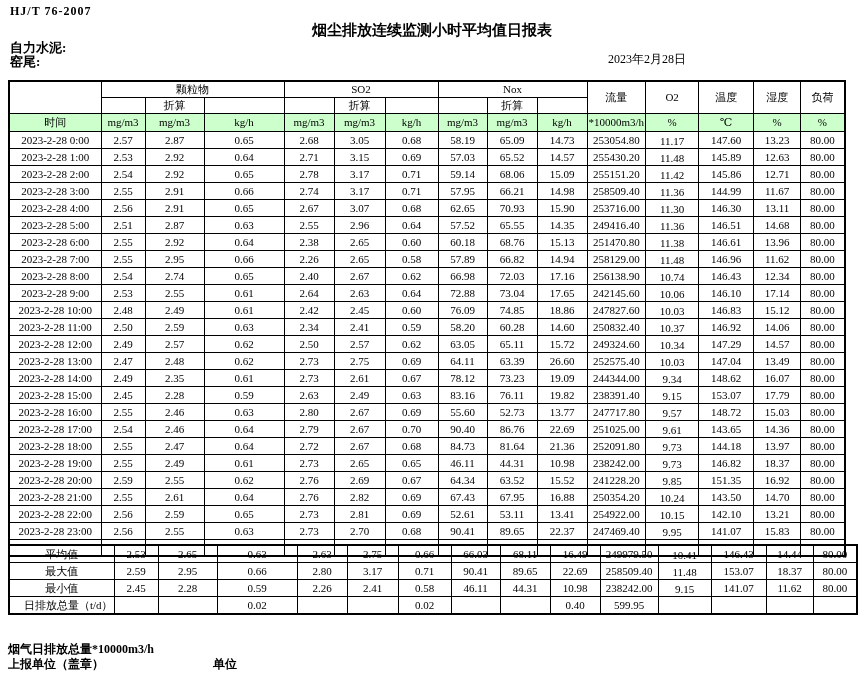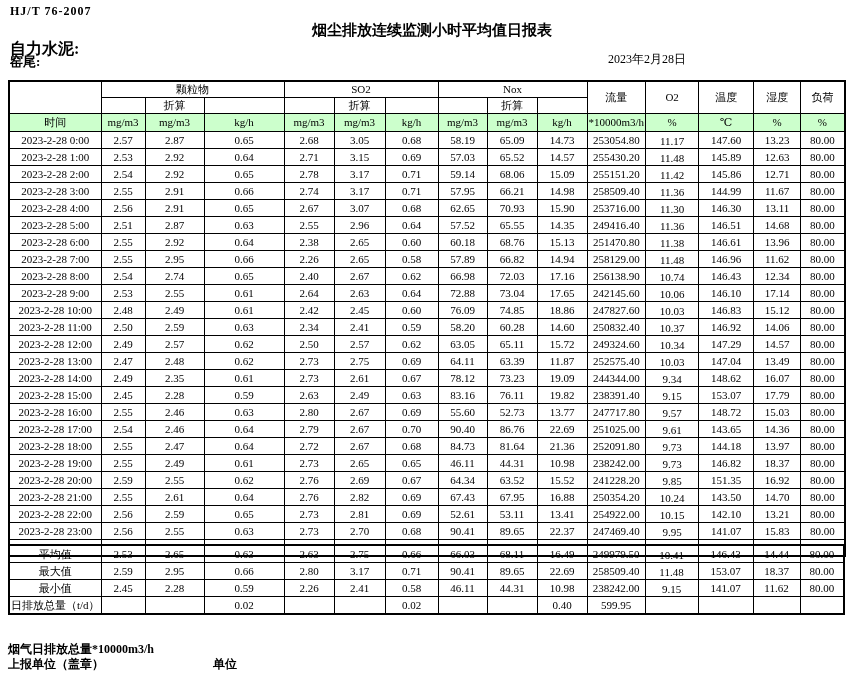--- a/index.html
+++ b/index.html
@@ -4,35 +4,35 @@
 <style>
   html,body{margin:0;padding:0;}
   body{
     width:864px;height:674px;background:#ffffff;color:#000;
     font-family:"Liberation Serif","DejaVu Serif",serif;
     position:relative;overflow:hidden;
   }
   .page{position:relative;width:864px;height:674px;background:#fff;}
   .doc-code{position:absolute;left:10px;top:4px;font-size:12px;font-weight:bold;letter-spacing:1px;text-align:center;}
   .title{position:absolute;left:0;top:21px;width:100%;text-align:center;font-size:15px;font-weight:bold;}
-  .company{position:absolute;left:10px;top:39px;font-size:16px;font-weight:bold;}
+  .company{position:absolute;left:10px;top:39px;font-size:13px;font-weight:bold;}
   .location{position:absolute;left:10px;top:53px;font-size:13px;font-weight:bold;}
   .date{position:absolute;left:580px;top:51px;font-size:12px;margin-left:28px;}
 
   table{border-collapse:collapse;table-layout:fixed;border:2px solid #000;}
   .maintable{position:absolute;left:8px;top:80px;}
   .sumtable{position:absolute;left:8px;top:544px;}
   td{
     border:1px solid #000;height:15px;padding:0 1px;font-size:11px;
     text-align:center;vertical-align:middle;overflow:hidden;white-space:nowrap;
     line-height:1.1;
   }
   tr.units-row td{height:17px;}
   td.o2{vertical-align:bottom;padding-bottom:1px;}
-  td.left-label{text-align:right;padding-left:0;}
+  td.left-label{text-align:center;padding-left:14px;}
   .f1{position:absolute;left:8px;top:641px;font-size:12px;font-weight:bold;}
   .f2{position:absolute;left:8px;top:656px;font-size:12px;font-weight:bold;}
   .f2b{position:absolute;left:213px;top:656px;font-size:12px;font-weight:bold;}
 </style>
 </head>
 <body>
 
 <div class="page">
   <div class="doc-code">HJ/T 76-2007</div>
   <div class="title">烟尘排放连续监测小时平均值日报表</div>
@@ -324,21 +324,21 @@
         <tr>
           <td>2023-2-28 13:00</td>
           <td>2.47</td>
           <td>2.48</td>
           <td>0.62</td>
           <td>2.73</td>
           <td>2.75</td>
           <td>0.69</td>
           <td>64.11</td>
           <td>63.39</td>
-          <td>11.87</td>
+          <td>26.60</td>
           <td>252575.40</td>
           <td class="o2">10.03</td>
           <td>147.04</td>
           <td>13.49</td>
           <td>80.00</td>
         </tr>
         <tr>
           <td>2023-2-28 14:00</td>
           <td>2.49</td>
           <td>2.35</td>

